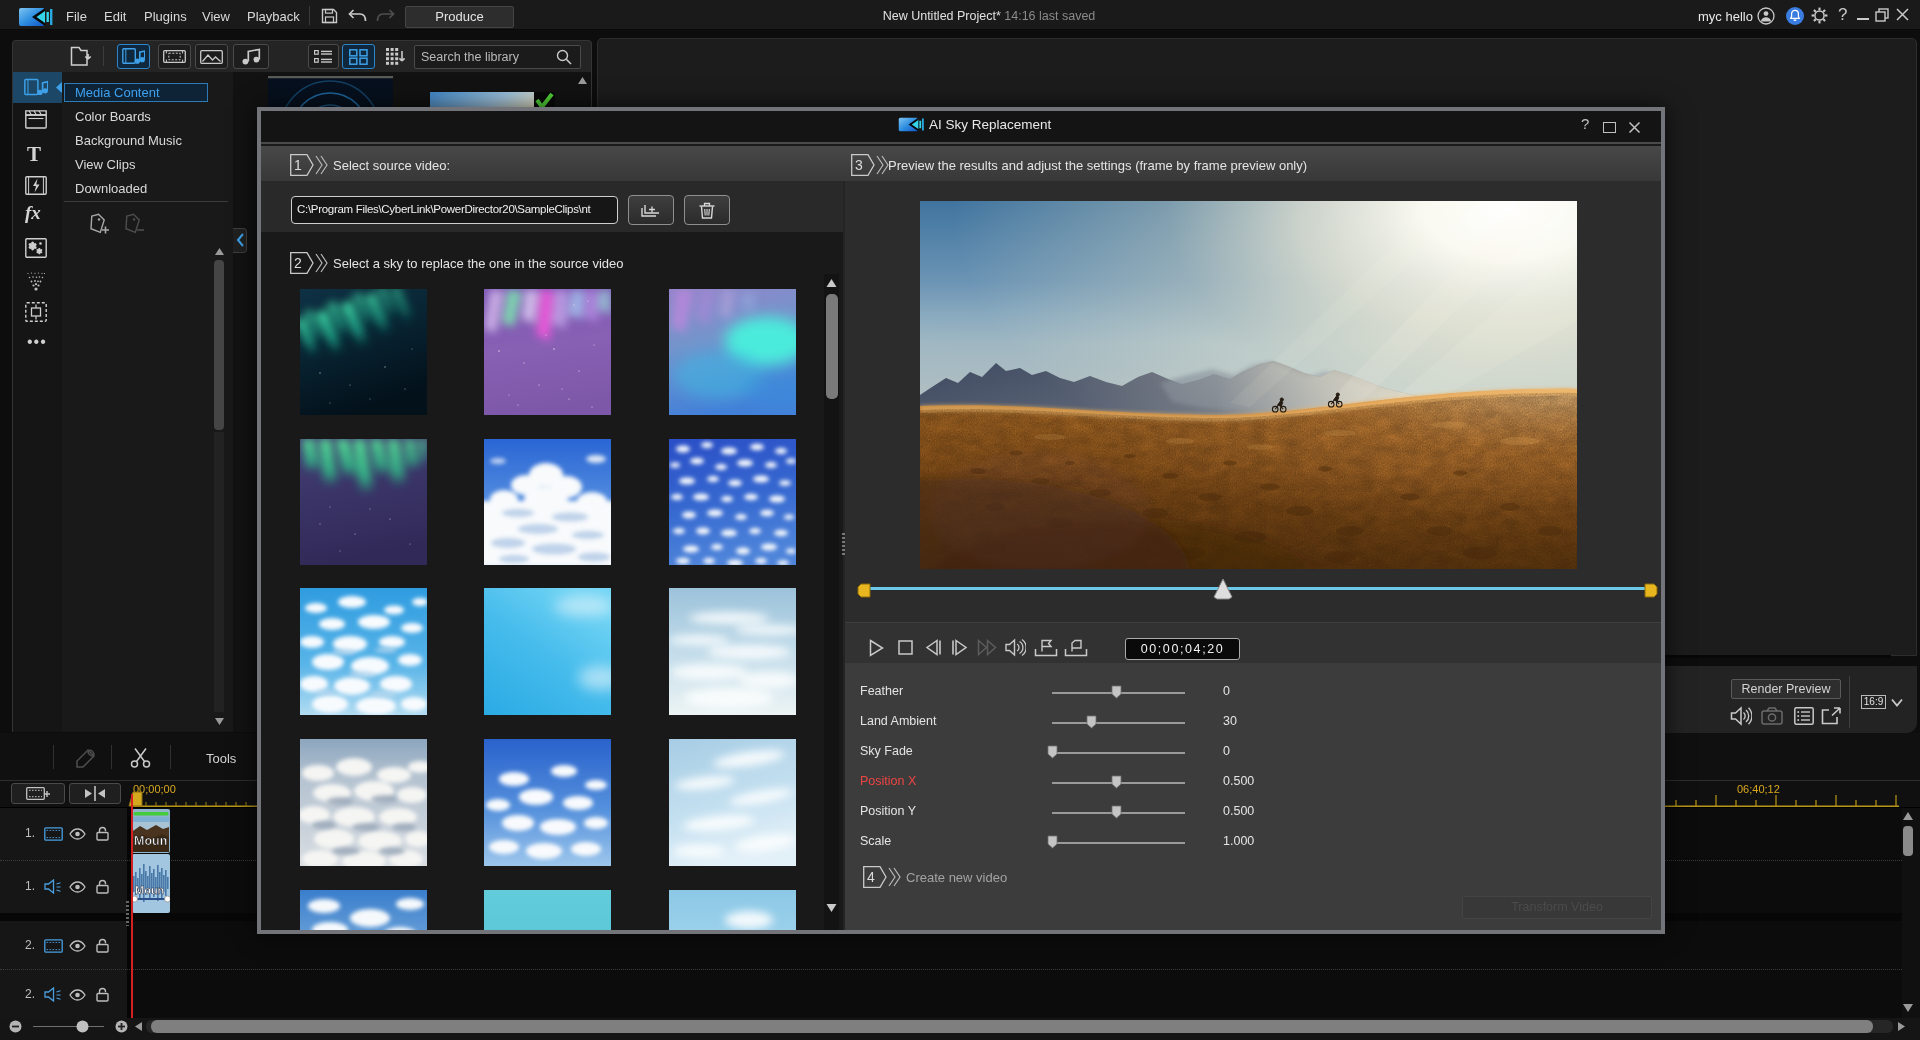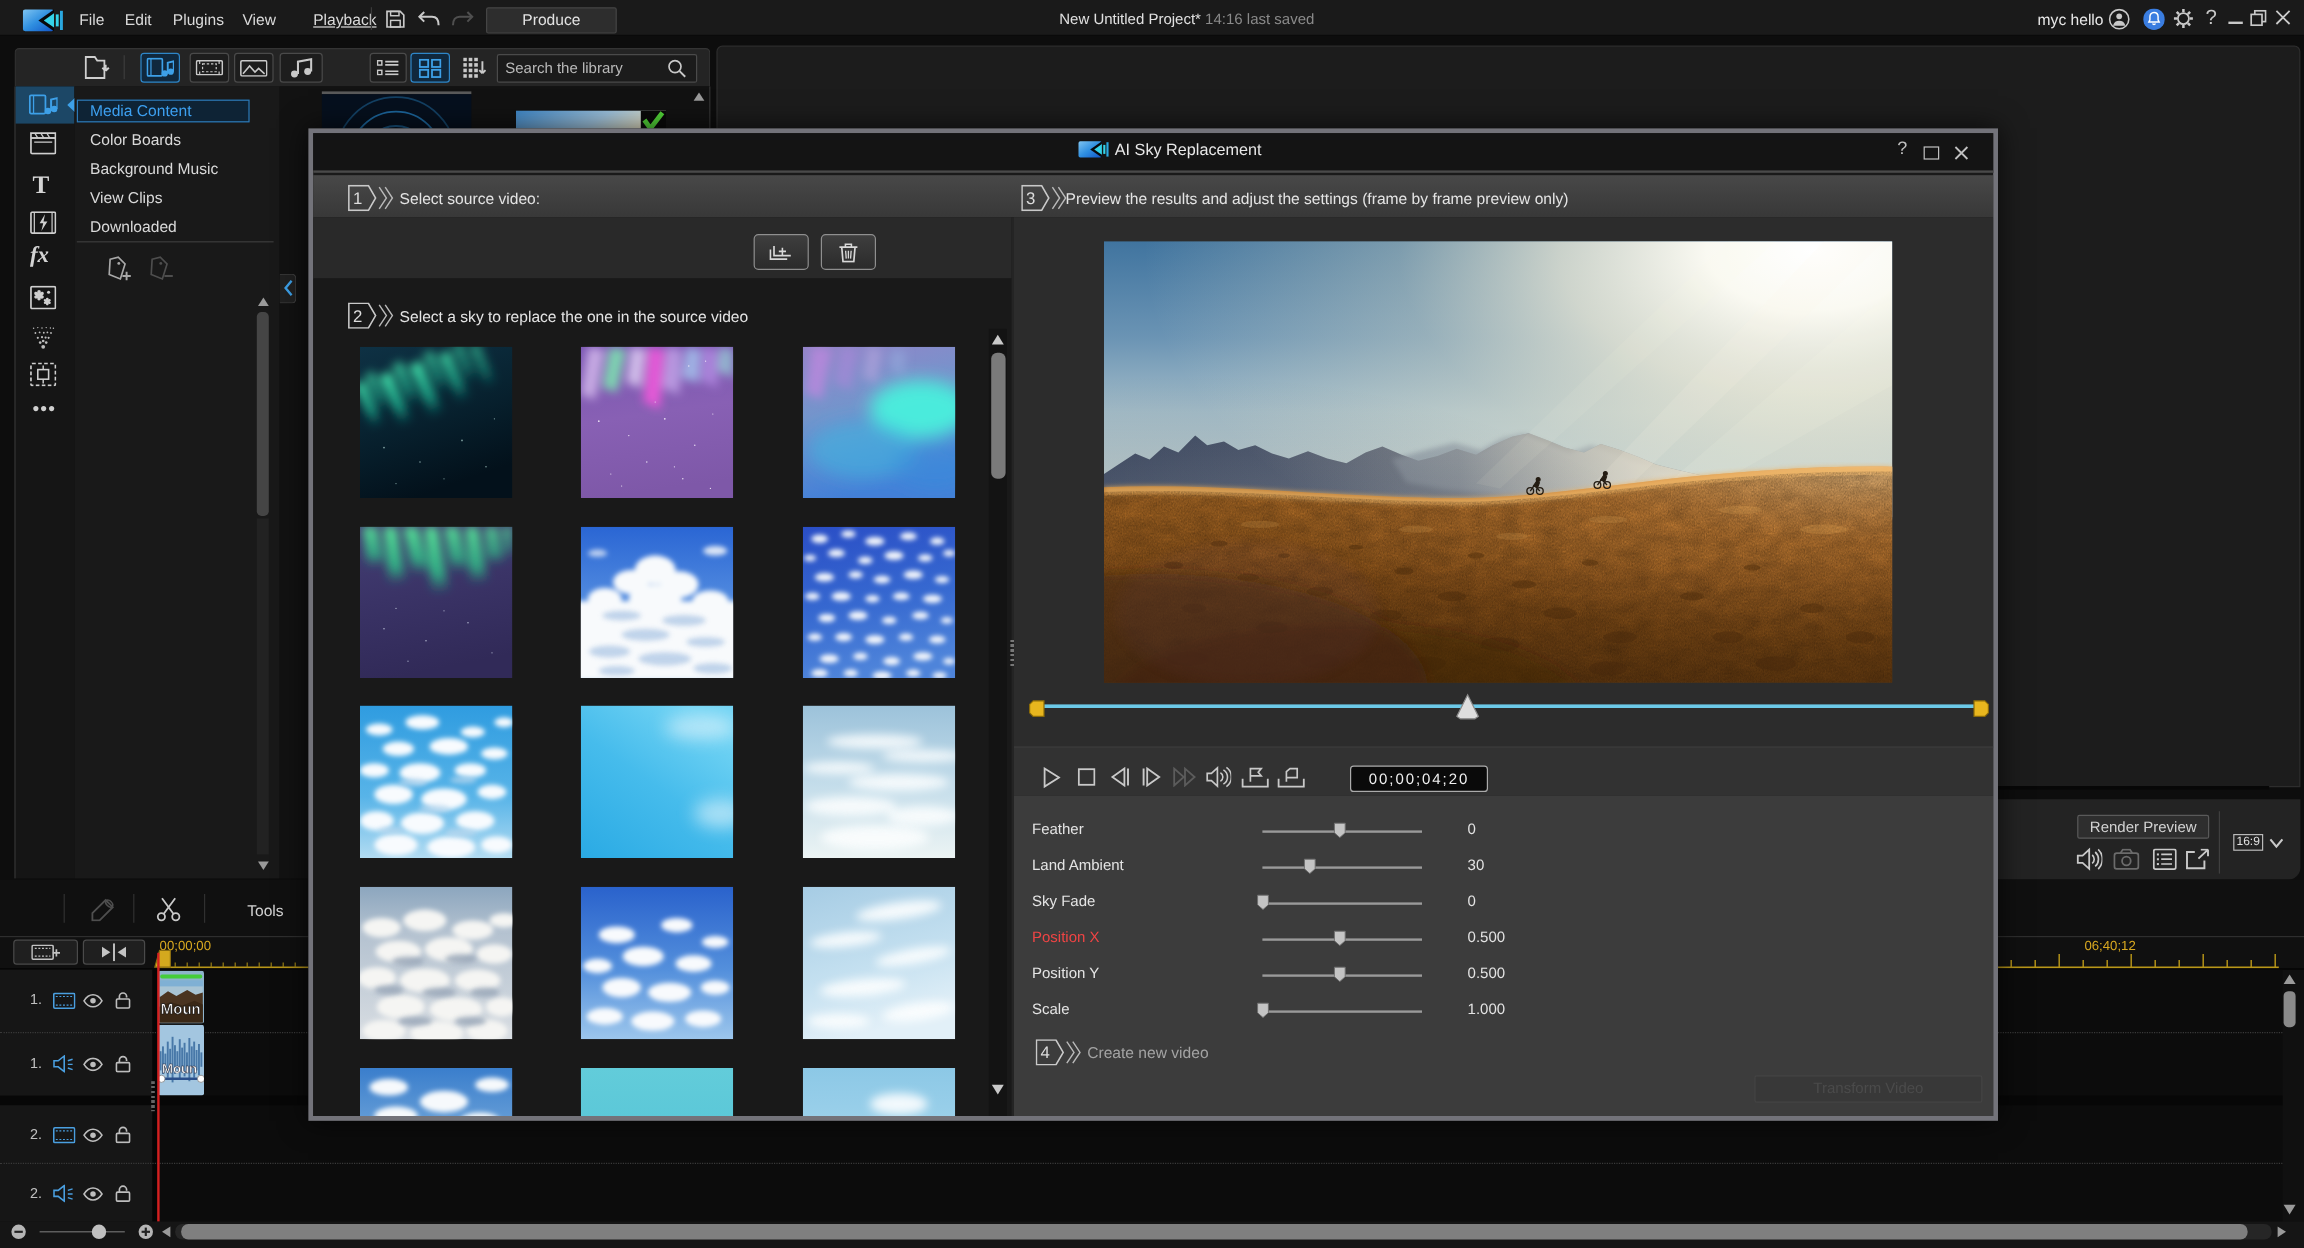--- a/index.html
+++ b/index.html
@@ -24,21 +24,21 @@
   <rect x="0" y="1" width="26" height="18" rx="2" fill="url(#lg1)"></rect>
   <path d="M26 1 L13 10 L26 19 Z" fill="#08090c"></path>
   <path d="M26 4 L17.5 10 L26 16 Z" fill="#35d3e8"></path>
   <rect x="27.5" y="5" width="2.4" height="10" fill="#35d3e8"></rect>
   <rect x="31" y="2" width="2.4" height="16" fill="#2aa8e0"></rect>
 </svg>
 <div class="abs txt" style="left:66px;top:9px;">File</div>
 <div class="abs txt" style="left:104px;top:9px;">Edit</div>
 <div class="abs txt" style="left:144px;top:9px;">Plugins</div>
 <div class="abs txt" style="left:202px;top:9px;">View</div>
-<div class="abs txt" style="left:261px;top:9px;text-decoration:underline;">Playback</div>
+<div class="abs txt" style="left:247px;top:9px;">Playback</div>
 <div class="abs" style="left:309px;top:6px;width:1px;height:19px;background:#3a3a3a;"></div>
 
 <svg class="abs" style="left:321px;top:8px;" width="17" height="16" viewBox="0 0 17 16">
   <path d="M1.5 1.5 H12.5 L15.5 4.5 V14.5 H1.5 Z" fill="none" stroke="#c9c9c9" stroke-width="1.4"></path>
   <rect x="4.5" y="9" width="8" height="5.5" fill="none" stroke="#c9c9c9" stroke-width="1.2"></rect>
   <rect x="4.5" y="1.5" width="7" height="3.6" fill="none" stroke="#c9c9c9" stroke-width="1.2"></rect>
 </svg>
 
 <svg class="abs" style="left:348px;top:9px;" width="19" height="13" viewBox="0 0 19 13">
   <path d="M5.5 1 L1.5 5 L5.5 9" fill="none" stroke="#c9c9c9" stroke-width="1.7"></path>
@@ -607,20 +607,21 @@
   </svg>
   <div class="abs" style="left:72px;top:47px;font-size:13px;color:#e4e4e4;white-space:nowrap;">Select source video:</div>
 
   <svg class="abs" style="left:590px;top:43px;" width="40" height="22" viewBox="0 0 40 22">
     <path d="M0.7 0.7 H17 L23 11 L17 21.3 H0.7 Z" fill="none" stroke="#c9c9c9" stroke-width="1.3"></path>
     <text x="8" y="16" font-size="14" fill="#dcdcdc" text-anchor="middle" font-family="Liberation Sans, sans-serif">3</text>
     <path d="M26 2 L32 11 L26 20 M31 2 L37 11 L31 20" fill="none" stroke="#b8b8b8" stroke-width="1.2"></path>
   </svg>
   <div class="abs" style="left:627px;top:47px;font-size:13px;color:#e4e4e4;white-space:nowrap;">Preview the results and adjust the settings (frame by frame preview only)</div>
 
+  <div class="abs" style="left:30px;top:85px;width:327px;height:28px;background:#161616;border:1.5px solid #cfcfcf;border-radius:4px;color:#f0f0f0;font-size:11.5px;letter-spacing:-0.3px;line-height:25px;padding-left:5px;overflow:hidden;white-space:nowrap;">C:\Program Files\CyberLink\PowerDirector20\SampleClips\nt</div>
   <div class="abs" style="left:367px;top:84px;width:46px;height:30px;background:linear-gradient(#3e3e3e,#2b2b2b);border:1px solid #8f8f8f;border-radius:4px;"></div>
   <svg class="abs" style="left:380px;top:93px;" width="21" height="13" viewBox="0 0 21 13">
     <path d="M1 4 v8 h14 M4 1 v8 h14" fill="none" stroke="#d8d8d8" stroke-width="1.4"></path>
     <path d="M8 5.5 h6 M11 2.5 v6" stroke="#d8d8d8" stroke-width="1.3"></path>
   </svg>
   <div class="abs" style="left:423px;top:84px;width:46px;height:30px;background:linear-gradient(#3e3e3e,#2b2b2b);border:1px solid #8f8f8f;border-radius:4px;"></div>
   <svg class="abs" style="left:438px;top:91px;" width="16" height="17" viewBox="0 0 16 17">
     <path d="M2.5 4.5 L3.5 16 H12.5 L13.5 4.5" fill="none" stroke="#d8d8d8" stroke-width="1.4"></path>
     <line x1="0.5" y1="4" x2="15.5" y2="4" stroke="#d8d8d8" stroke-width="1.4"></line>
     <path d="M5.5 4 V1.5 H10.5 V4" fill="none" stroke="#d8d8d8" stroke-width="1.3"></path>

